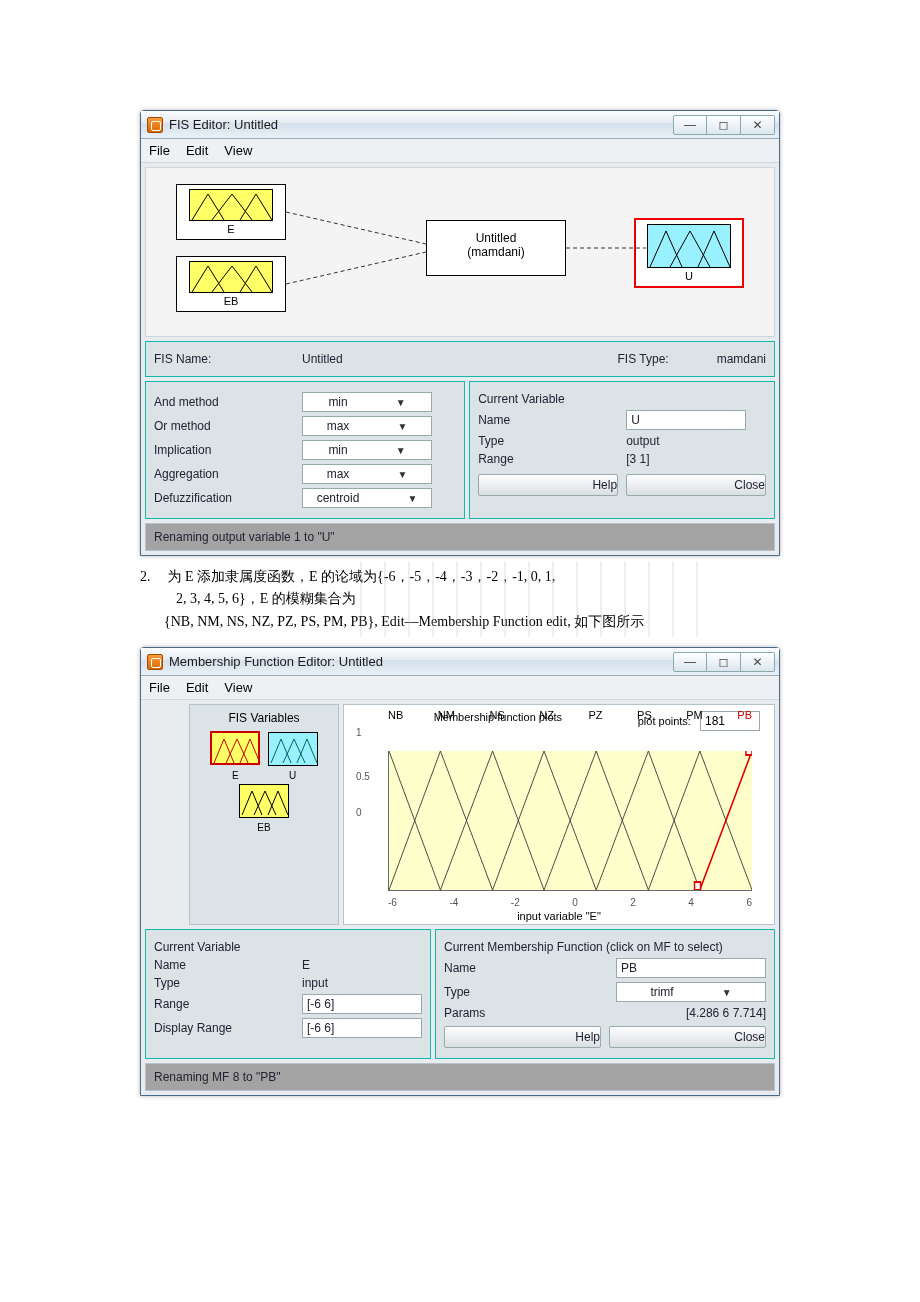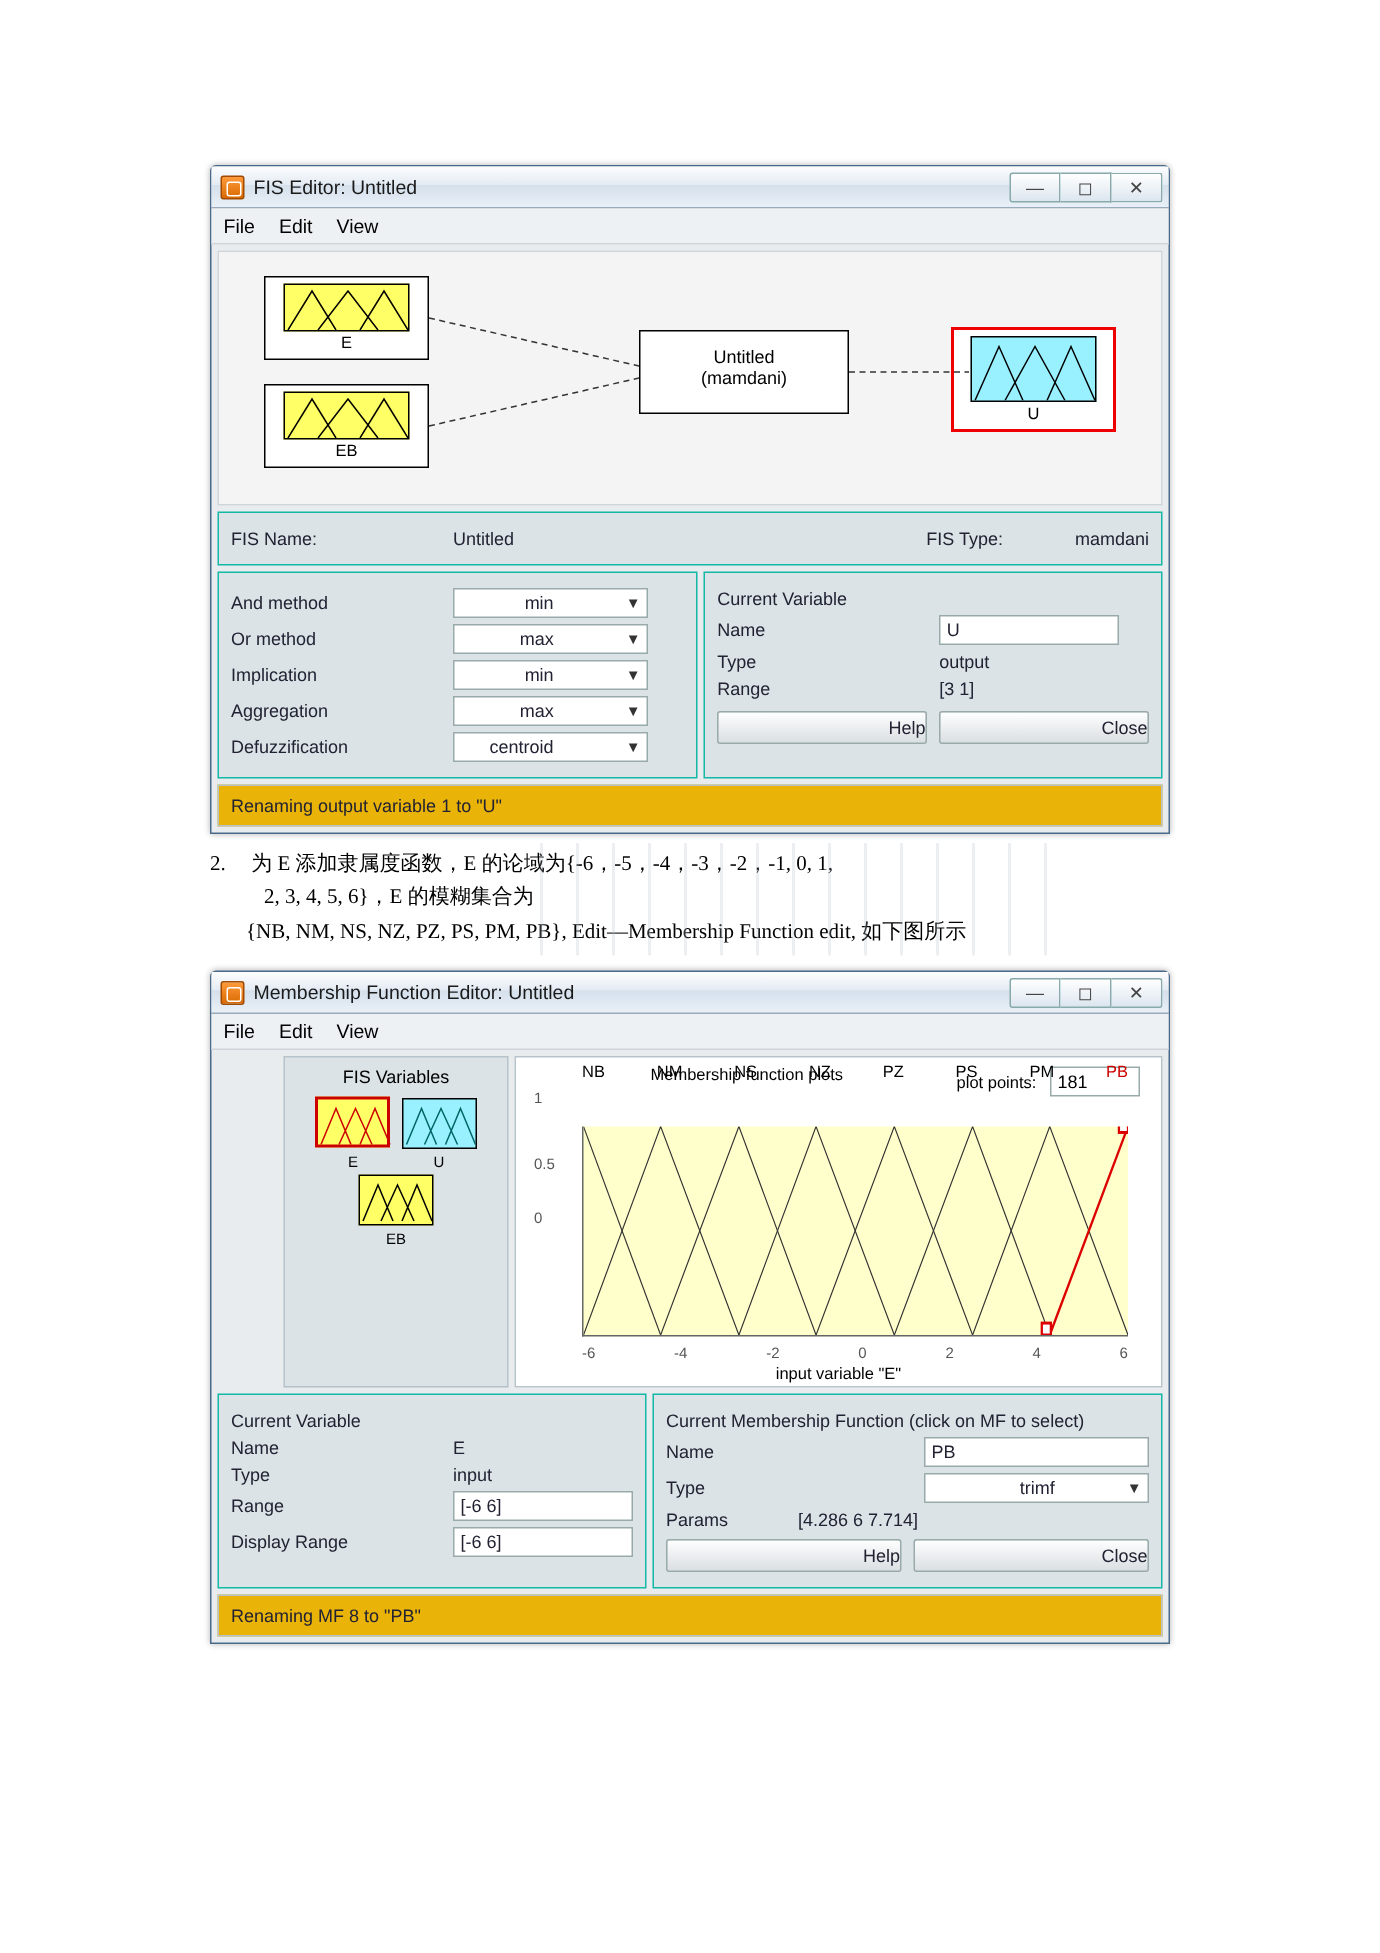--- a/index.html
+++ b/index.html
@@ -106,21 +106,21 @@
     font-size:12px;
     color:#223;
   }
   .panel .row { display:flex; align-items:center; margin:4px 0; gap:8px; }
   .panel .lab { width: 140px; }
   .panel .val { }
   .sel-input {
     background: #fff;
     border: 1px solid #9aa;
     height: 20px;
-    display:flex; align-items:center; justify-content:flex-end;
+    display:flex; align-items:center; justify-content:center;
     padding: 0 4px;
     font-size:12px;
     width: 130px;
     gap: 48px;
   }
   .sel-input .dd { font-size:10px; color:#333; }
   .txt-input {
     background:#fff; border:1px solid #9aa;
     height:20px; width:120px;
     display:flex; align-items:center;
@@ -129,21 +129,21 @@
   .btn {
     background: linear-gradient(#fefefe,#dadfe2);
     border:1px solid #9aa;
     height:22px; min-width:100px;
     display:flex; align-items:center; justify-content:flex-end;
     font-size:12px;
     border-radius:2px;
   }
   .status {
     margin:4px;
-    background:#eab308;
+    background:#a3a3a3;
     border:1px solid #b7c3cb;
     padding:6px 8px;
     font-size:12px;
     color:#223;
   }
   
   .instr {
     font-size: 14px;
     font-family: "SimSun","宋体",serif;
     line-height: 1.6;
@@ -471,21 +471,21 @@
       <div class="row">
           <div class="lab" style="width:80px">Type</div>
         <div style="flex:1"></div>
         <div class="sel-input" style="width:150px">
             <span>trimf</span>
             <span class="dd">▼</span>
           </div>
         </div>
       <div class="row">
           <div class="lab" style="width:80px">Params</div>
-        <div style="flex:1;text-align:left">[4.286 6 7.714]</div>
+        <div style="flex:1;text-align:right">[4.286 6 7.714]</div>
         </div>
       <div class="row" style="margin-top:6px">
         <div class="btn" style="flex:1">
             <span>Help</span>
           </div>
         <div class="btn" style="flex:1">
             <span>Close</span>
           </div>
       </div>
     </div>

